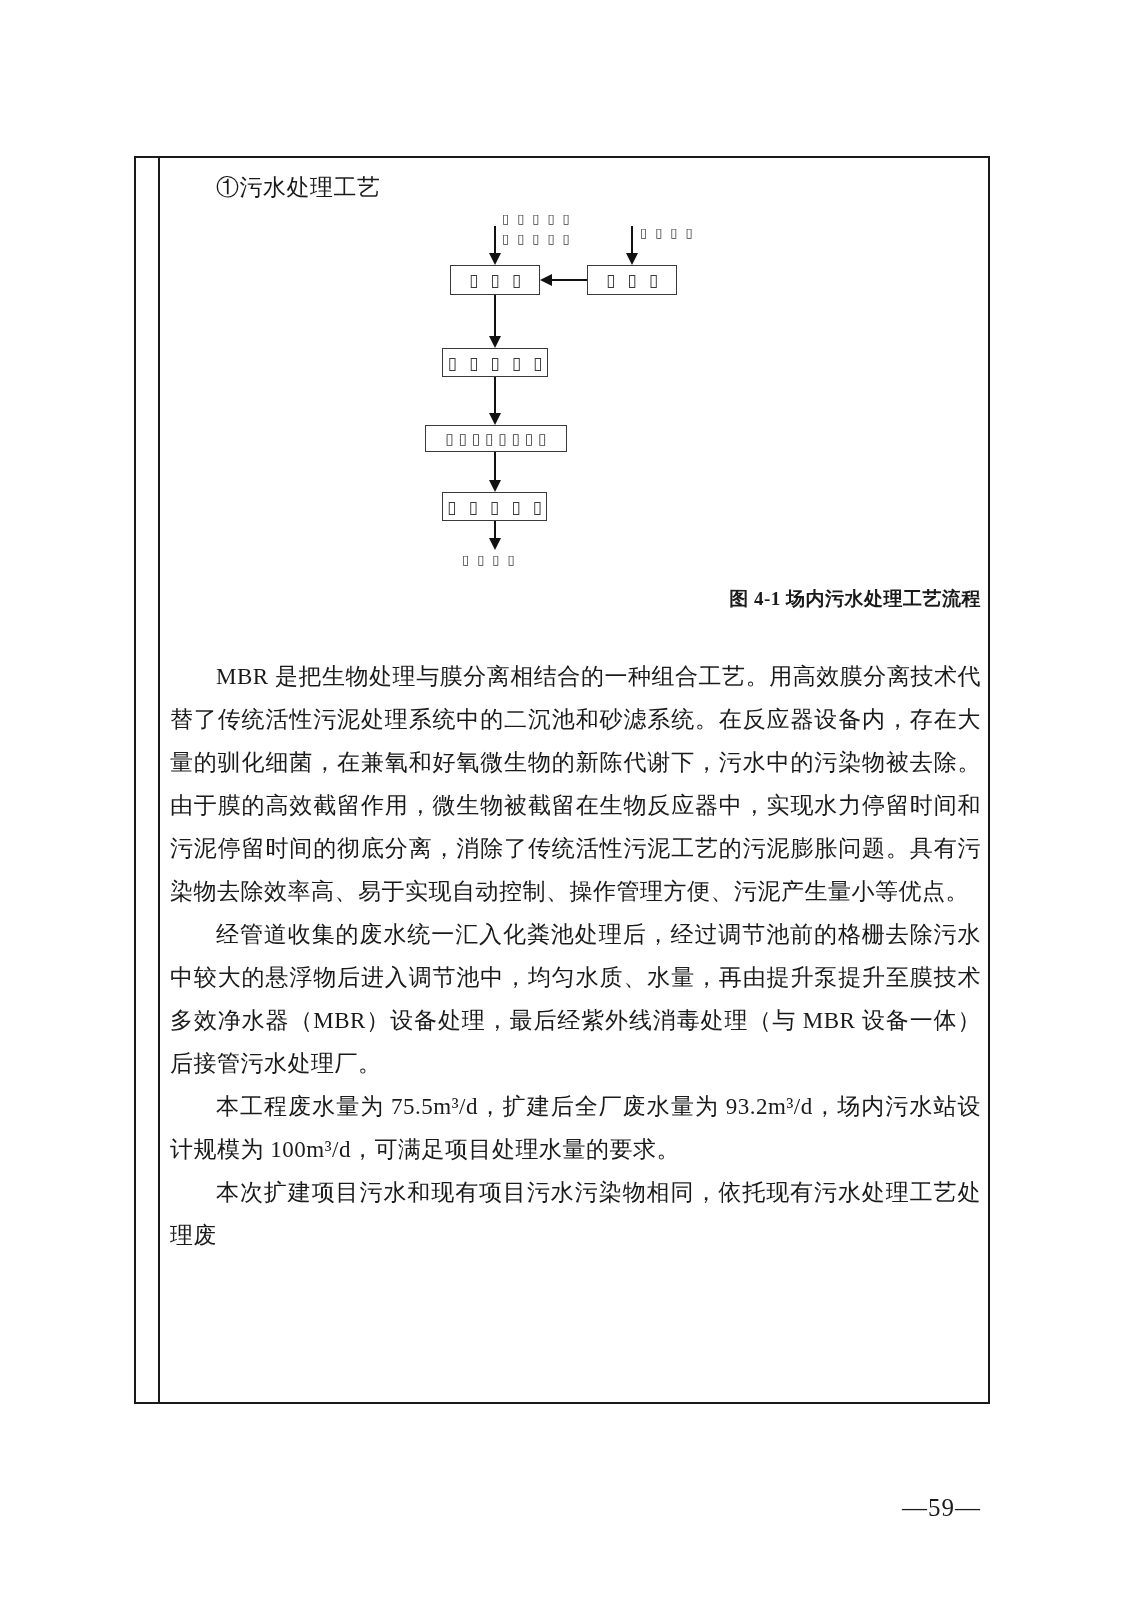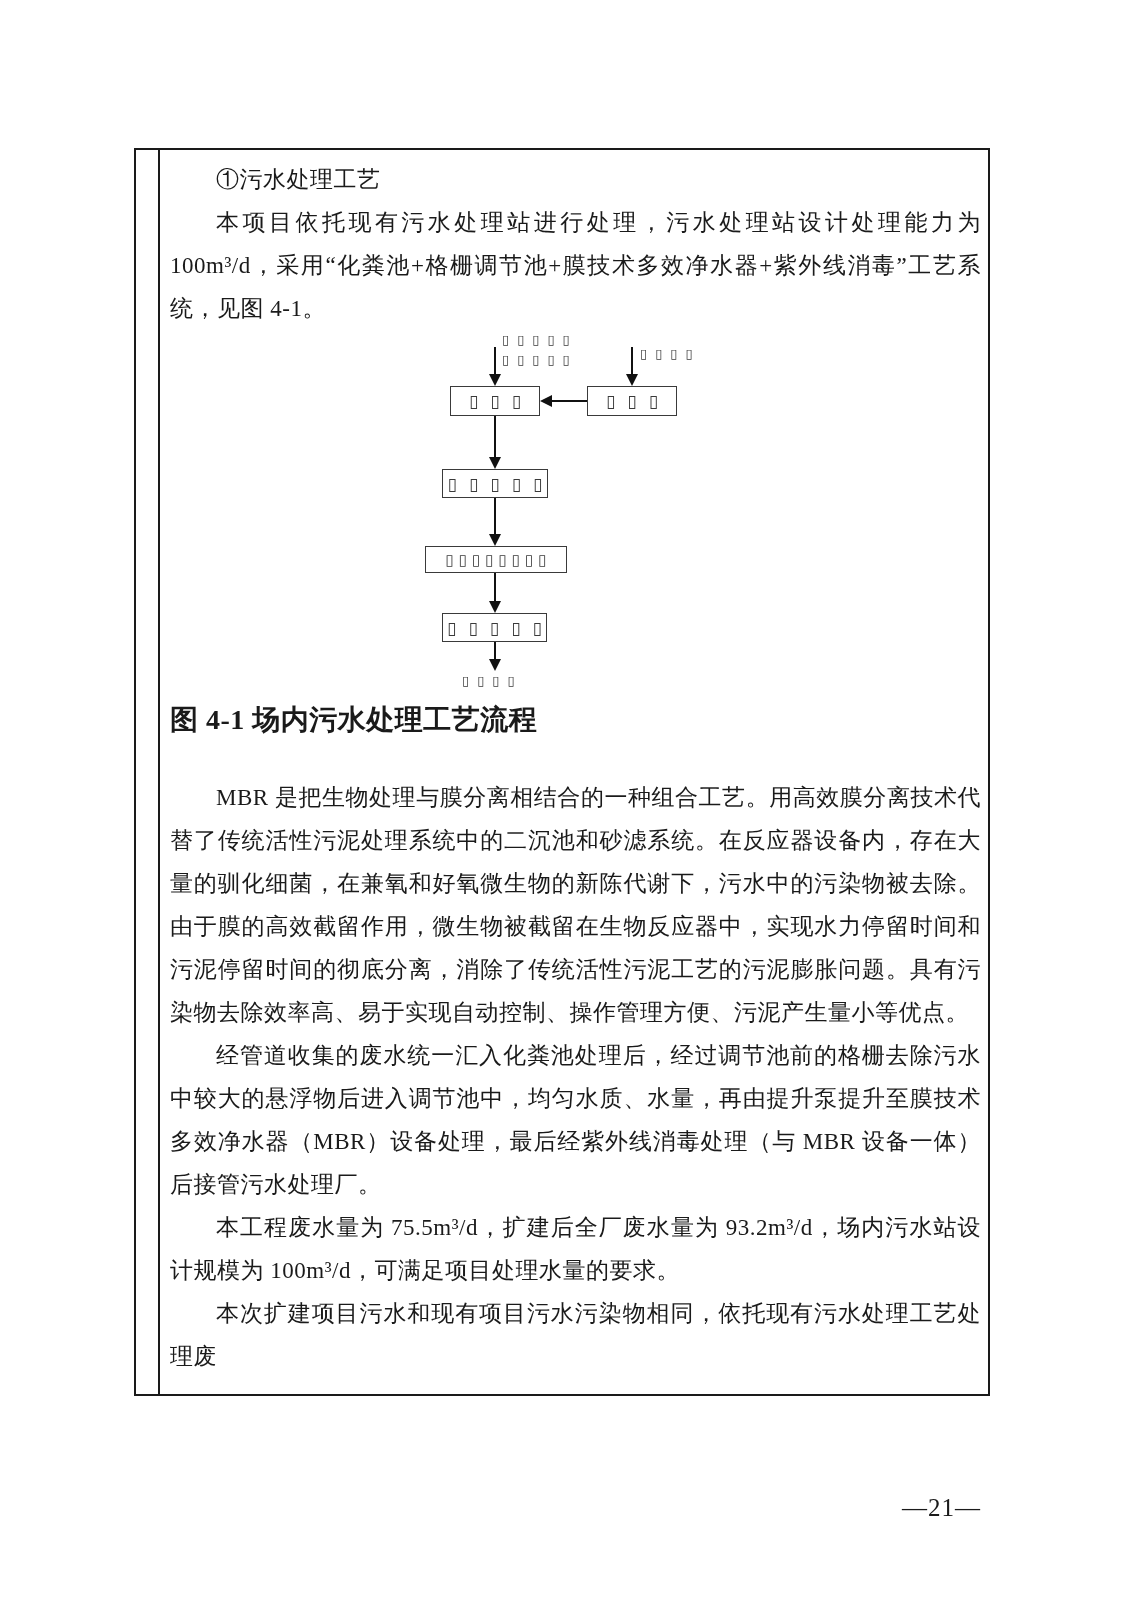--- a/index.html
+++ b/index.html
@@ -10,21 +10,21 @@
   body {
     position: relative;
     width: 1131px;
     height: 1600px;
     font-family: "Liberation Serif", "DejaVu Serif", serif;
     color: #1a1a1a;
   }
   .cell {
     position: absolute;
     left: 134px;
-    top: 148px;
+    top: 156px;
     width: 856px;
     height: 1248px;
     border: 2px solid #1a1a1a;
     box-sizing: border-box;
     background: #ffffff;
   }
   .gutter-line {
     position: absolute;
     left: 22px;
     top: 0;
@@ -44,24 +44,24 @@
   .para {
     margin: 0;
     font-size: 23px;
     line-height: 43px;
     text-align: justify;
     text-indent: 2em;
     letter-spacing: 0.5px;
   }
   .fig-caption {
     margin: 12px 0 36px 0;
-    font-size: 28px;
+    font-size: 19px;
     line-height: 40px;
     font-weight: bold;
-    text-align: left;
+    text-align: right;
     text-indent: 0;
   }
   
   .flowchart {
     position: relative;
     height: 358px;
     margin: 0;
   }
   .flow-box {
     position: absolute;
@@ -125,21 +125,20 @@
 </style>
 </head>
 <body>
 
 <div class="cell">
   <div class="gutter-line"></div>
 
   <div class="content">
 
     <p class="para">①污水处理工艺</p>
-    <p class="para">本项目依托现有污水处理站进行处理，污水处理站设计处理能力为 100m³/d，采用“化粪池+格栅调节池+膜技术多效净水器+紫外线消毒”工艺系统，见图 4-1。</p>
 
     <div class="flowchart">
 
       <div class="flow-label" style="left:332px; top:0;">
         <div class="tofu tofu-label">▯▯▯▯▯</div>
         <div class="tofu tofu-label">▯▯▯▯▯</div>
       </div>
 
       <div class="flow-label tofu tofu-label" style="left:470px; top:14px;">▯▯▯▯</div>
 
@@ -189,13 +188,13 @@
     <p class="para fig-caption">图 4-1 场内污水处理工艺流程</p>
 
     <p class="para">MBR 是把生物处理与膜分离相结合的一种组合工艺。用高效膜分离技术代替了传统活性污泥处理系统中的二沉池和砂滤系统。在反应器设备内，存在大量的驯化细菌，在兼氧和好氧微生物的新陈代谢下，污水中的污染物被去除。由于膜的高效截留作用，微生物被截留在生物反应器中，实现水力停留时间和污泥停留时间的彻底分离，消除了传统活性污泥工艺的污泥膨胀问题。具有污染物去除效率高、易于实现自动控制、操作管理方便、污泥产生量小等优点。</p>
     <p class="para">经管道收集的废水统一汇入化粪池处理后，经过调节池前的格栅去除污水中较大的悬浮物后进入调节池中，均匀水质、水量，再由提升泵提升至膜技术多效净水器（MBR）设备处理，最后经紫外线消毒处理（与 MBR 设备一体）后接管污水处理厂。</p>
     <p class="para">本工程废水量为 75.5m³/d，扩建后全厂废水量为 93.2m³/d，场内污水站设计规模为 100m³/d，可满足项目处理水量的要求。</p>
     <p class="para">本次扩建项目污水和现有项目污水污染物相同，依托现有污水处理工艺处理废</p>
 
   </div>
 </div>
 
-<div class="page-number">—21—</div>
+<div class="page-number">—59—</div>
 
 </body></html>

